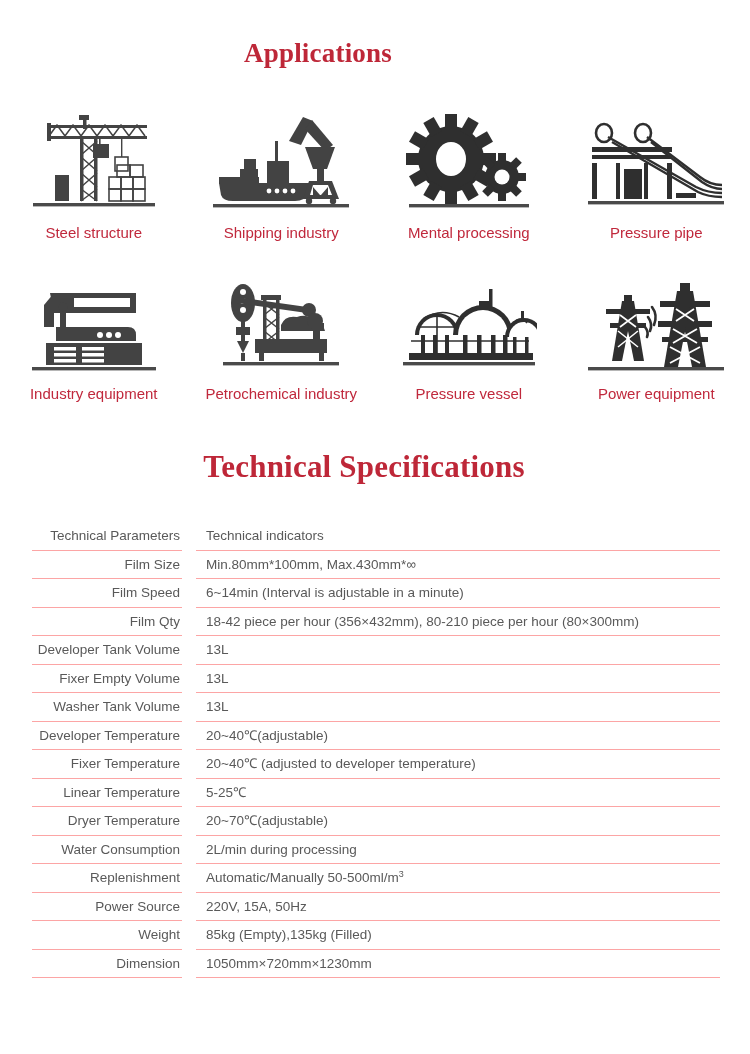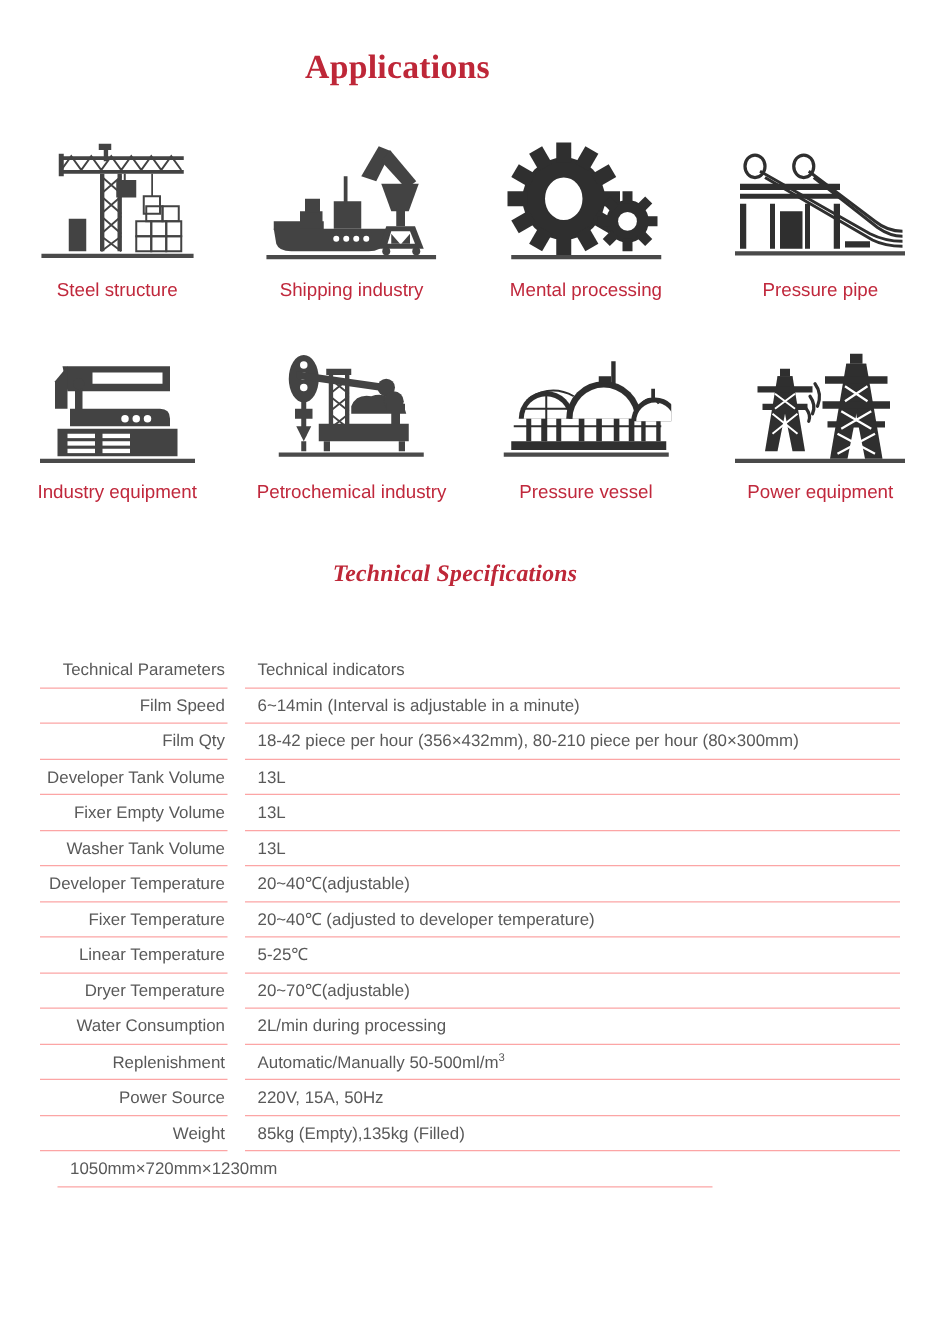--- a/index.html
+++ b/index.html
@@ -28,22 +28,21 @@
     top: 38px;
     left: 0;
     width: 636px;
     font-size: 27px;
   }
   #specs-title {
     position: absolute;
     top: 449px;
     left: 0;
     width: 728px;
-    font-size: 19px;
-    font-style: italic;
+    font-size: 31px;
   }
 
   
   #applications-grid {
     position: absolute;
     top: 108px;
     left: 0;
     width: 750px;
   }
   .app-row {
@@ -514,20 +513,25 @@
 <div id="specs-title" class="section-title">Technical  Specifications</div>
 
 <div id="spec-table">
 
   <div class="spec-row">
     <div class="spec-key">Technical Parameters</div>
     <div class="spec-gap"></div>
     <div class="spec-val">Technical indicators</div>
   </div>
 
+  <div class="spec-row">
+    <div class="spec-key">Film Size</div>
+    <div class="spec-gap"></div>
+    <div class="spec-val">Min.80mm*100mm, Max.430mm*∞</div>
+  </div>
 
   <div class="spec-row">
     <div class="spec-key">Film Speed</div>
     <div class="spec-gap"></div>
     <div class="spec-val">6~14min (Interval is adjustable in a minute)</div>
   </div>
 
 
   <div class="spec-row">
     <div class="spec-key">Film Qty</div>
@@ -595,16 +599,17 @@
     <div class="spec-val">220V, 15A, 50Hz</div>
   </div>
 
   <div class="spec-row">
     <div class="spec-key">Weight</div>
     <div class="spec-gap"></div>
     <div class="spec-val">85kg (Empty),135kg (Filled)</div>
   </div>
 
   <div class="spec-row">
+    <div class="spec-key">Dimension</div>
     <div class="spec-gap"></div>
     <div class="spec-val">1050mm×720mm×1230mm</div>
   </div>
 </div>
 
 </body></html>

